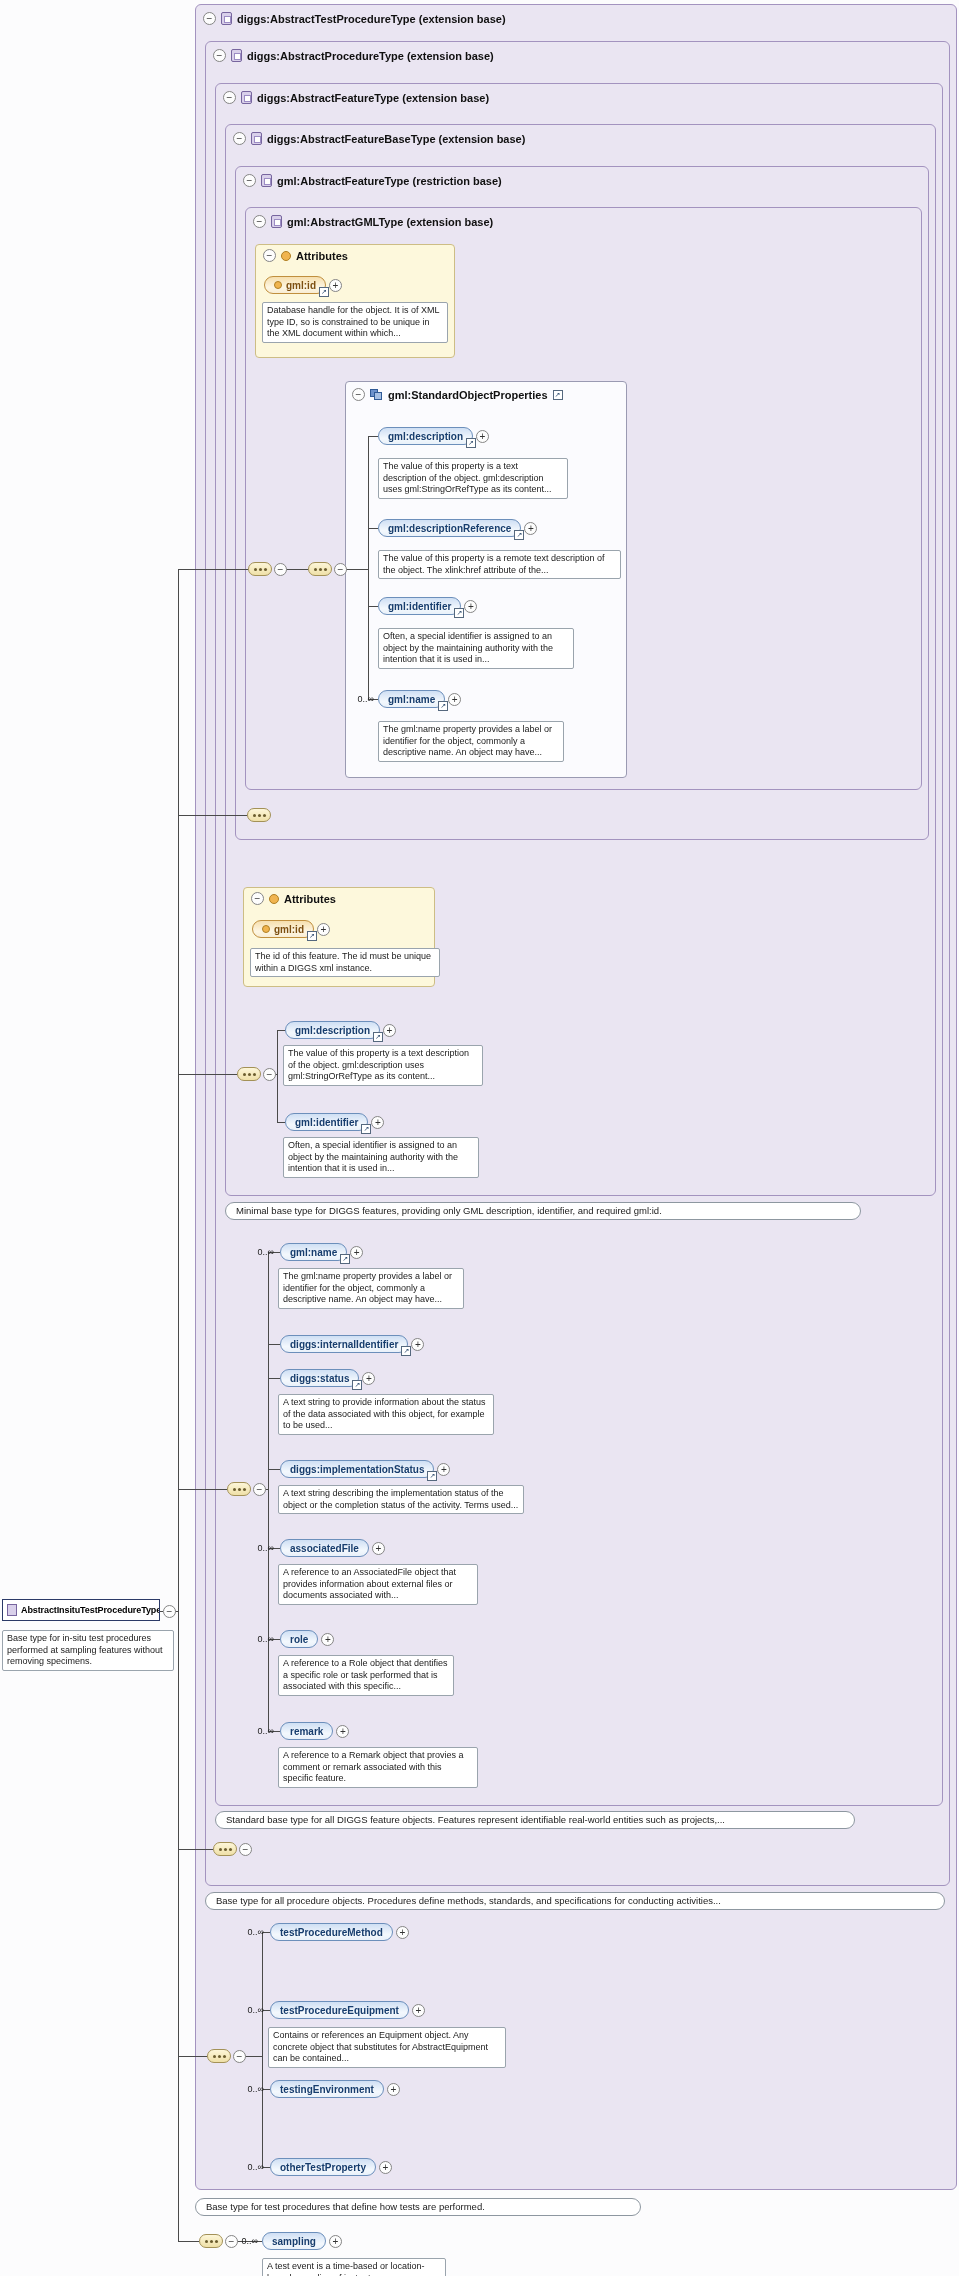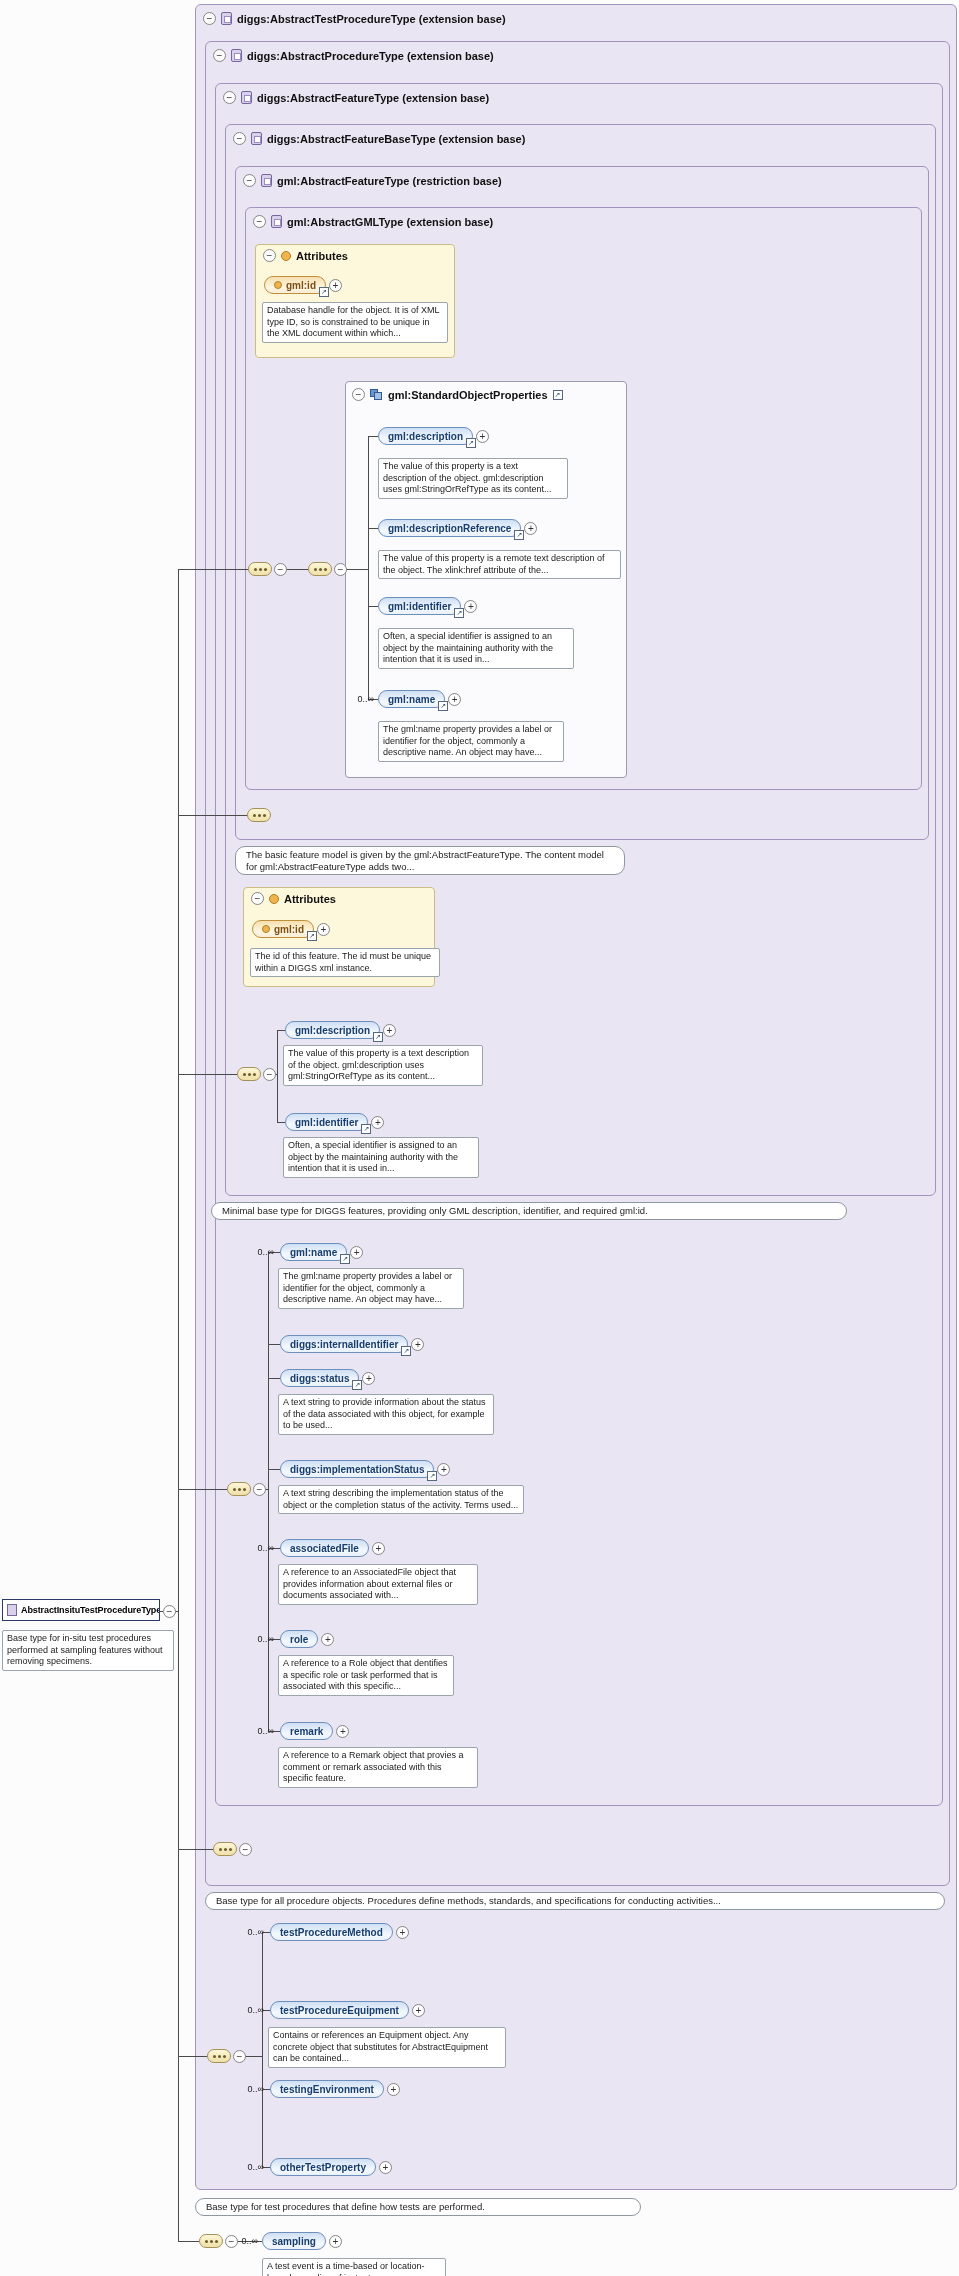--- a/index.html
+++ b/index.html
@@ -209,21 +209,20 @@
   <div class="card" style="left:336px;top:694px;width:38px">0..∞</div>
   <div class="el" style="left:378px;top:690px">
     <span class="pill">
         <span class="pt">gml:name</span>
         <span class="linki">↗</span>
       </span>
     <span class="plus">+</span>
   </div>
   <div class="doc" style="left:378px;top:721px;width:186px">The gml:name property provides a label or identifier for the object, commonly a descriptive name. An object may have...</div>
 
-  <div class="ann" style="left:235px;top:846px;width:390px">The basic feature model is given by the gml:AbstractFeatureType. The content model for gml:AbstractFeatureType adds two...</div>
 
   <div class="hdr" style="left:251px;top:891px">
     <span class="minus">−</span>
     <span class="aicon"></span>
     <span class="t">Attributes</span>
   </div>
   <div class="el" style="left:252px;top:920px">
     <span class="pill apill">
         <span class="adot"></span>
         <span class="pt">gml:id</span>
@@ -244,21 +243,21 @@
 
   <div class="el" style="left:285px;top:1113px">
     <span class="pill">
         <span class="pt">gml:identifier</span>
         <span class="linki">↗</span>
       </span>
     <span class="plus">+</span>
   </div>
   <div class="doc" style="left:283px;top:1137px;width:196px">Often, a special identifier is assigned to an object by the maintaining authority with the intention that it is used in...</div>
 
-  <div class="ann" style="left:211px;top:1202px;width:636px">Minimal base type for DIGGS features, providing only GML description, identifier, and required gml:id.</div>
+  <div class="ann" style="left:225px;top:1202px;width:636px">Minimal base type for DIGGS features, providing only GML description, identifier, and required gml:id.</div>
 
   <div class="card" style="left:236px;top:1247px;width:38px">0..∞</div>
   <div class="el" style="left:280px;top:1243px">
     <span class="pill">
         <span class="pt">gml:name</span>
         <span class="linki">↗</span>
       </span>
     <span class="plus">+</span>
   </div>
   <div class="doc" style="left:278px;top:1268px;width:186px">The gml:name property provides a label or identifier for the object, commonly a descriptive name. An object may have...</div>
@@ -309,20 +308,21 @@
 
   <div class="card" style="left:236px;top:1726px;width:38px">0..∞</div>
   <div class="el" style="left:280px;top:1722px">
     <span class="pill">
         <span class="pt">remark</span>
       </span>
     <span class="plus">+</span>
   </div>
   <div class="doc" style="left:278px;top:1747px;width:200px">A reference to a Remark object that provies a comment or remark associated with this specific feature.</div>
 
+  <div class="ann" style="left:215px;top:1811px;width:640px">Standard base type for all DIGGS feature objects. Features represent identifiable real-world entities such as projects,...</div>
 
   <div class="ann" style="left:205px;top:1892px;width:740px">Base type for all procedure objects. Procedures define methods, standards, and specifications for conducting activities...</div>
 
   <div class="card" style="left:226px;top:1927px;width:38px">0..∞</div>
   <div class="el" style="left:270px;top:1923px">
     <span class="pill">
         <span class="pt">testProcedureMethod</span>
       </span>
     <span class="plus">+</span>
   </div>

